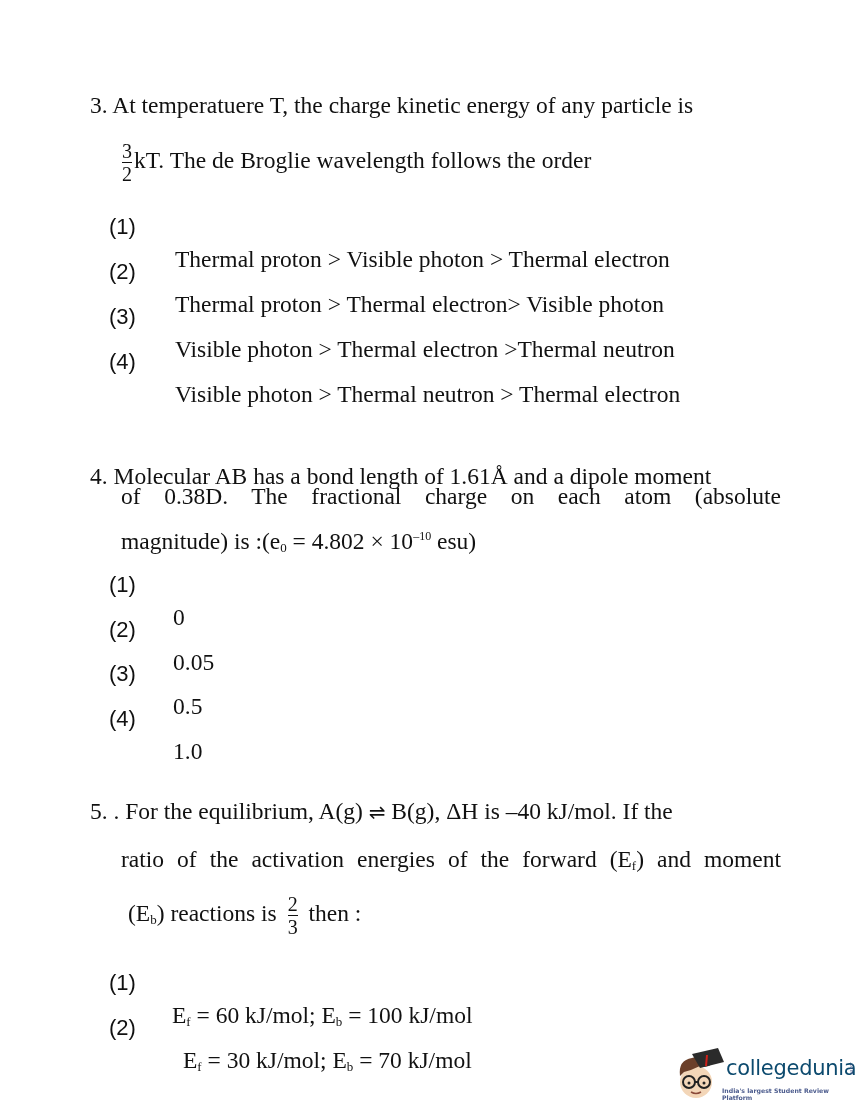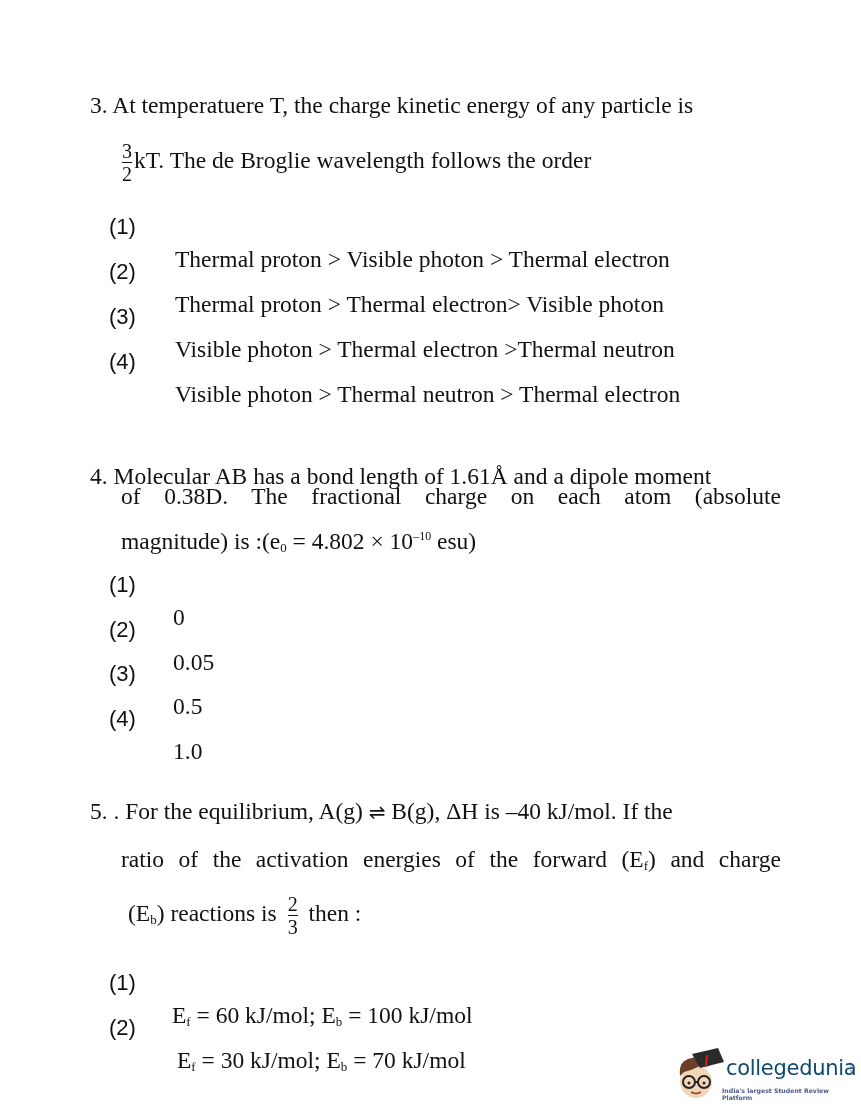--- a/index.html
+++ b/index.html
@@ -113,38 +113,38 @@
 </div>
 
 <div>
   <div class="q-text" style="left:90px; top:800px;">
     <span>5. .</span>
     <span>For the equilibrium, A(g)</span>
     <span style="font-family:'DejaVu Sans', sans-serif; font-size:20px;">⇌</span>
     <span>B(g), ΔH is –40 kJ/mol. If the</span>
   </div>
   <div class="q-text justify" style="left:121px; top:848px; width:660px;">
-    <span>ratio of the activation energies of the forward (E</span><sub class="s">f</sub><span>) and charge</span>
+    <span>ratio of the activation energies of the forward (E</span><sub class="s">f</sub><span>) and moment</span>
   </div>
   <div class="q-text" style="left:128px; top:894px;">
     <span>(E</span><sub class="s">b</sub><span>) reactions is</span>
     <span class="frac" style="margin:0 5px;">
       <span class="n">2</span>
       <span class="d">3</span>
     </span>
     <span>then :</span>
   </div>
 
   <div class="opt" style="left:109px; top:972px;">
     <span class="num">(1)</span>
     <span class="txt" style="left:63px;text-align:center;"><span>E</span><sub class="s">f</sub> <span>= 60 kJ/mol; E</span><sub class="s">b</sub> <span>= 100 kJ/mol</span></span>
   </div>
   <div class="opt" style="left:109px; top:1017px;">
     <span class="num">(2)</span>
-    <span class="txt" style="left:68px;"><span>E</span><sub class="s">f</sub> <span>= 30 kJ/mol; E</span><sub class="s">b</sub> <span>= 70 kJ/mol</span></span>
+    <span class="txt" style="left:74px;"><span>E</span><sub class="s">f</sub> <span>= 30 kJ/mol; E</span><sub class="s">b</sub> <span>= 70 kJ/mol</span></span>
   </div>
 </div>
 
 <div class="logo">
   <svg class="mascot" viewBox="0 0 52 56">
 
     <ellipse cx="22" cy="36" rx="16" ry="16" fill="#f3d6b8"></ellipse>
 
     <path d="M6 30 Q4 14 18 12 Q30 8 38 18 Q34 22 26 20 Q18 24 10 26 Z" fill="#6b3f2a"></path>
 

